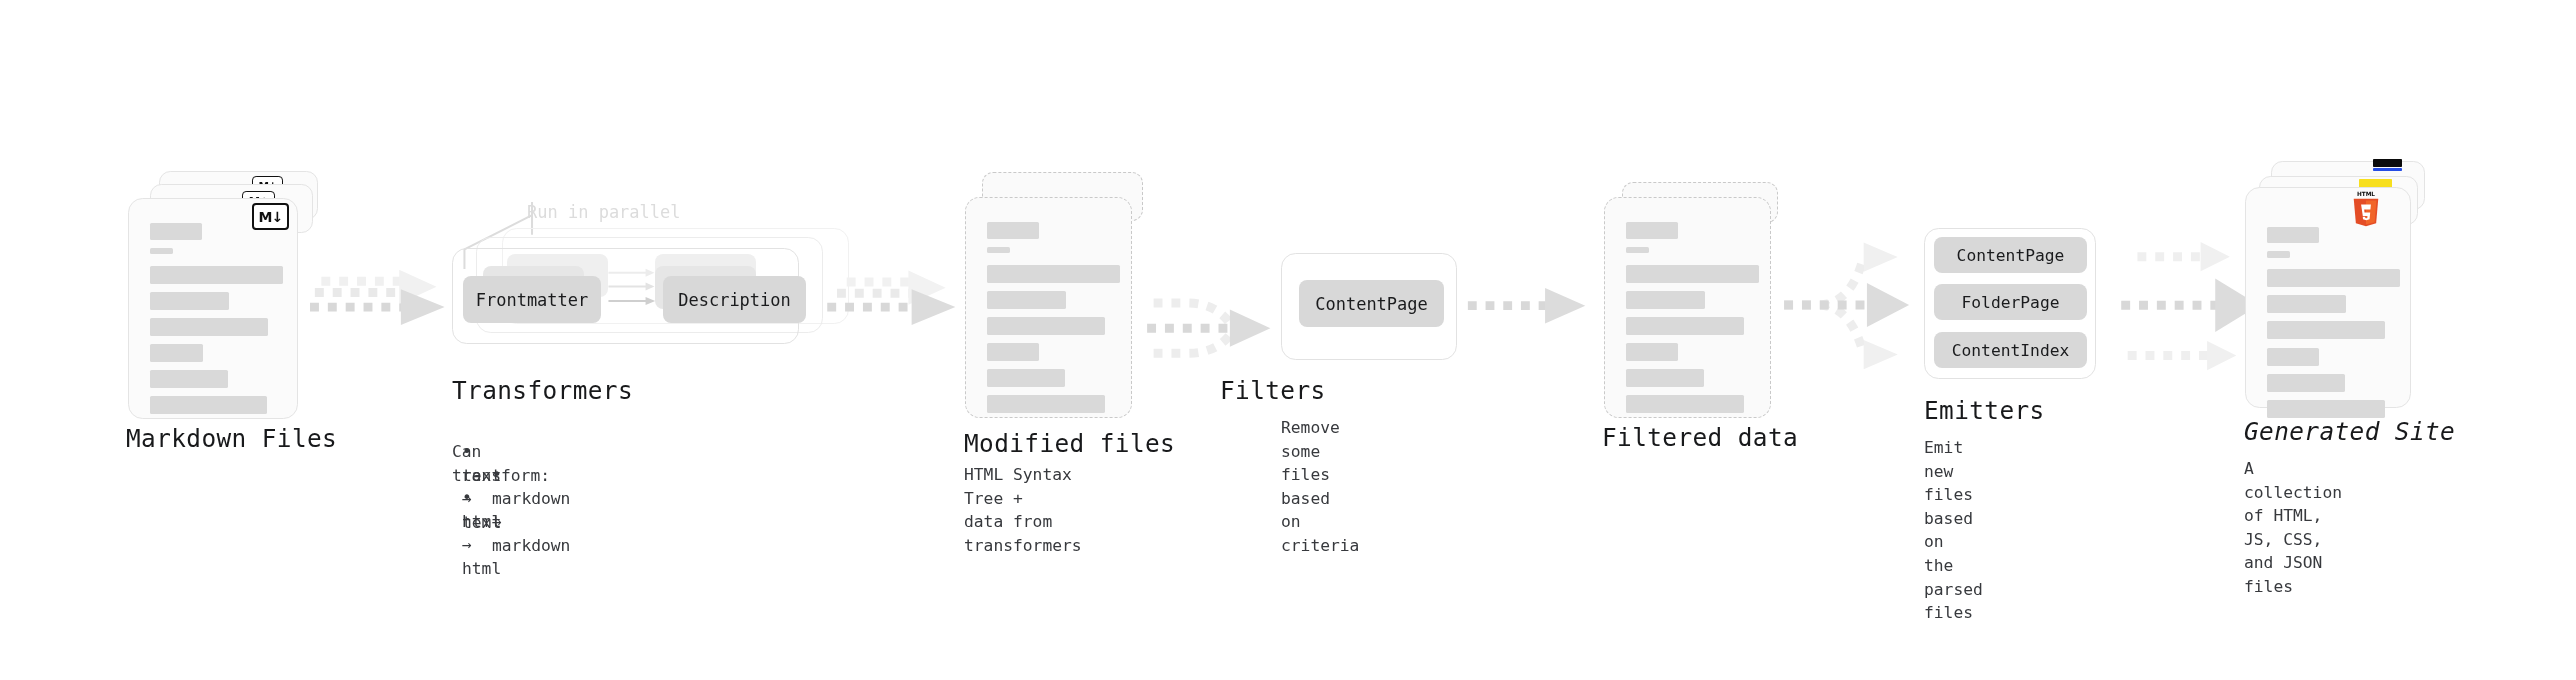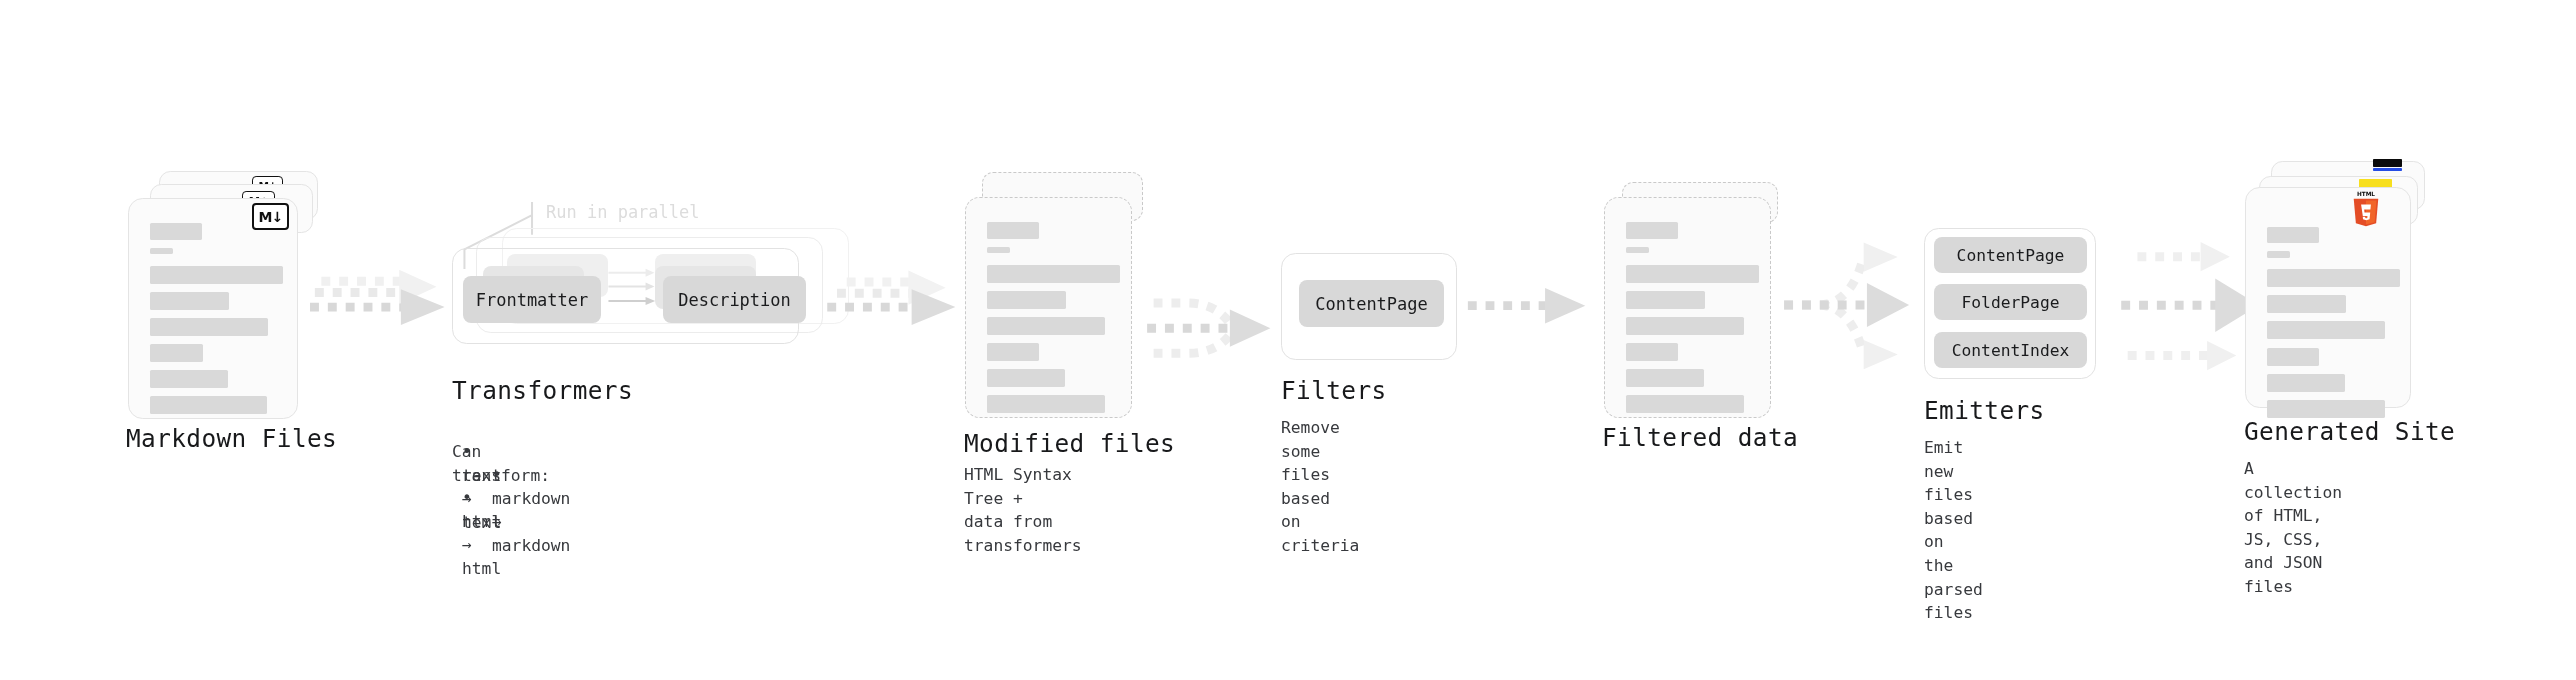--- a/index.html
+++ b/index.html
@@ -106,21 +106,21 @@
     </g>
     <polygon points="110,2 156,23 110,44" fill="#f1f1f1"></polygon>
     <polygon points="112,26 166,48 112,70" fill="#dcdcdc"></polygon>
   </svg>
 
   <div class="abs" style="left:0;top:0;">
 
     <svg class="abs" style="left:462px;top:202px;width:114px;height:67px;" viewBox="0 0 140 82">
       <path d="M3 82 L3 58 L86 16 L86 0 M86 16 L86 40" stroke="#dcdcdc" stroke-width="2.5" fill="none" stroke-linejoin="round"></path>
     </svg>
-    <div class="parallel-note" style="left:546px;top:202px;text-align:center;">Run in parallel</div>
+    <div class="parallel-note" style="left:527px;top:202px;text-align:center;">Run in parallel</div>
 
     <div class="group" style="left:502px;top:228px;width:347px;height:96px;border-color:#f1f1f1;"></div>
     <div class="group" style="left:476px;top:237px;width:347px;height:96px;border-color:#ececec;"></div>
     <div class="group" style="left:452px;top:248px;width:347px;height:96px;border-color:#e2e2e2;"></div>
 
     <div class="chip ghost2" style="left:507px;top:254px;width:101px;height:43px;"></div>
     <div class="chip ghost2" style="left:655px;top:254px;width:101px;height:43px;"></div>
     <div class="chip ghost1" style="left:483px;top:266px;width:101px;height:43px;"></div>
     <div class="chip ghost1" style="left:655px;top:266px;width:101px;height:43px;"></div>
 
@@ -185,21 +185,21 @@
       <line x1="10" y1="75" x2="120" y2="75" stroke="#d8d8d8"></line>
     </g>
     <polygon points="112,52 162,75 112,98" fill="#dcdcdc"></polygon>
   </svg>
 
   <div class="abs" style="left:0;top:0;">
     <div class="group" style="left:1281px;top:253px;width:176px;height:107px;border-color:#e2e2e2;"></div>
     <div class="chip" style="left:1299px;top:280px;width:145px;height:47px;">
       <span>ContentPage</span>
     </div>
-    <div class="label-title abs" style="left:1281px;top:376px;">Filters</div>
+    <div class="label-title abs" style="left:1220px;top:376px;">Filters</div>
     <div class="label-desc abs" style="left:1281px;top:416px;">Remove some files based
 on criteria</div>
   </div>
 
   <svg class="abs" style="left:1464px;top:288px;width:130px;height:37px;" viewBox="0 0 160 46">
     <line x1="4" y1="22" x2="108" y2="22" stroke="#d8d8d8" stroke-width="11" stroke-dasharray="11 11"></line>
     <polygon points="100,0 150,22 100,44" fill="#dcdcdc"></polygon>
   </svg>
 
   <div class="abs" style="left:0;top:0;">
@@ -279,19 +279,19 @@
       </div>
     </div>
 
     <svg class="html5" style="left:2352px;top:189px;width:28px;height:36px;" viewBox="0 0 34 44">
       <text x="17" y="9" font-size="7" font-weight="bold" text-anchor="middle" fill="#0b0b0b" font-family="DejaVu Sans, sans-serif">HTML</text>
       <polygon points="2,12 32,12 29.4,42 17,45.5 4.6,42" fill="#e44d26"></polygon>
       <polygon points="17,14 29.8,14 27.6,40.5 17,43.5" fill="#f16529"></polygon>
       <path d="M11 19 h12 l-0.6 6 h-7.6 l0.35 3.6 h7 l-0.8 8.4 -4.0 1.2 -4.0 -1.2 -0.3 -3.2 h3 l0.14 1.6 1.2 0.35 1.2 -0.35 0.2 -2.4 h-5.7z" fill="#ffffff"></path>
     </svg>
 
-    <div class="label-title abs" style="left:2244px;top:417px;">Generated Site</div>
+    <div class="label-title abs" style="left:2244px;top:417px;font-style:italic;">Generated Site</div>
     <div class="label-desc abs" style="left:2244px;top:457px;">A collection of HTML,
 JS, CSS, and JSON files</div>
   </div>
 
 </div>
 
 
 </body></html>

